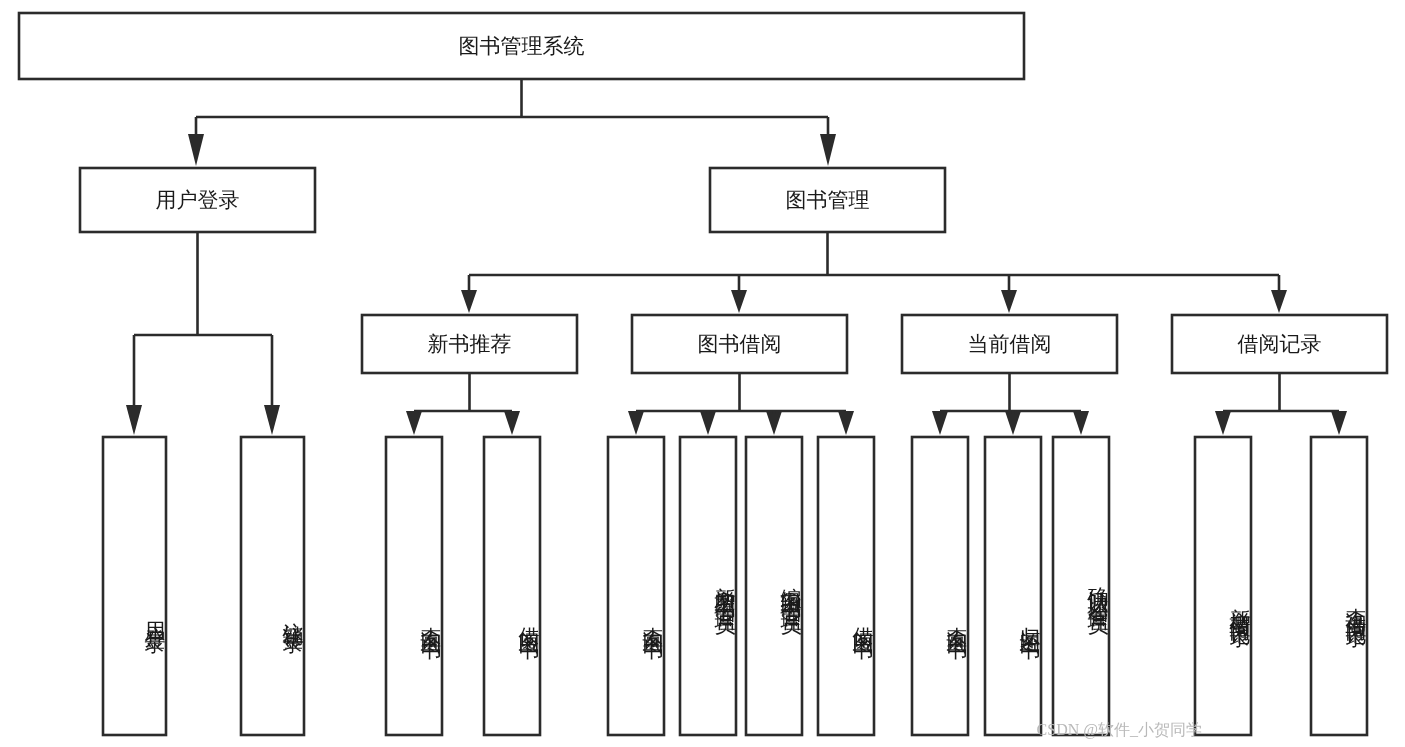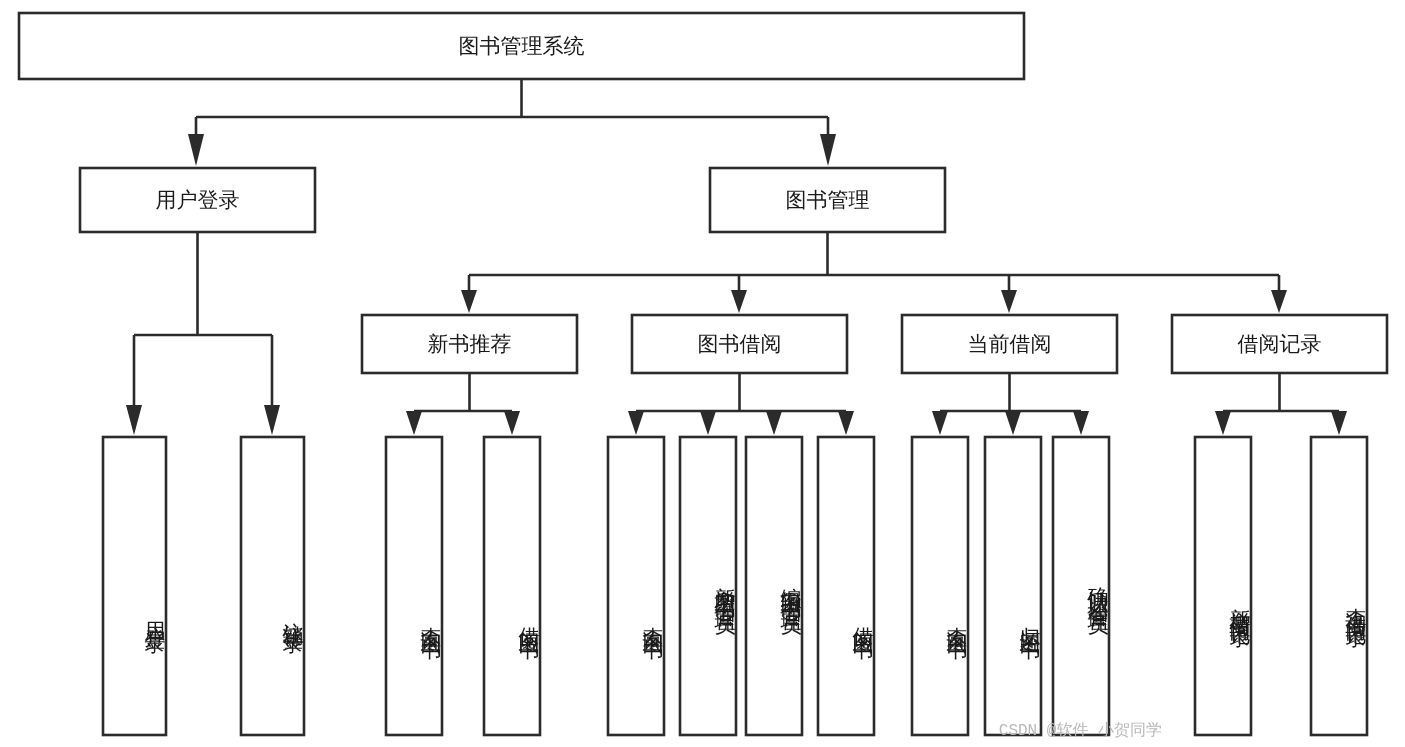--- a/index.html
+++ b/index.html
@@ -11,20 +11,21 @@
     width: 1405px;
     height: 747px;
     font-family: "DejaVu Sans", "Liberation Sans", sans-serif;
     overflow: hidden;
   }
   #diagram-root {
     position: relative;
     width: 1176px;
     height: 747px;
     background: #ffffff;
+    padding-left: 40px;
   }
   svg.diagram-svg {
     position: absolute;
     left: 0;
     top: 0;
     width: 1405px;
     height: 747px;
   }
   .node-box {
     fill: #ffffff;
@@ -60,21 +61,21 @@
     display: flex;
     align-items: flex-start;
     justify-content: center;
     white-space: nowrap;
     pointer-events: none;
   }
   .watermark {
     position: absolute;
     right: 14px;
     bottom: 6px;
-    font-family: Liberation Mono, monospace;
+    font-family: Liberation Serif, serif;
     font-size: 16px;
     color: #b9b9b9;
     white-space: nowrap;
   }
 </style>
 </head>
 <body>
 
 <div id="diagram-root">
 

